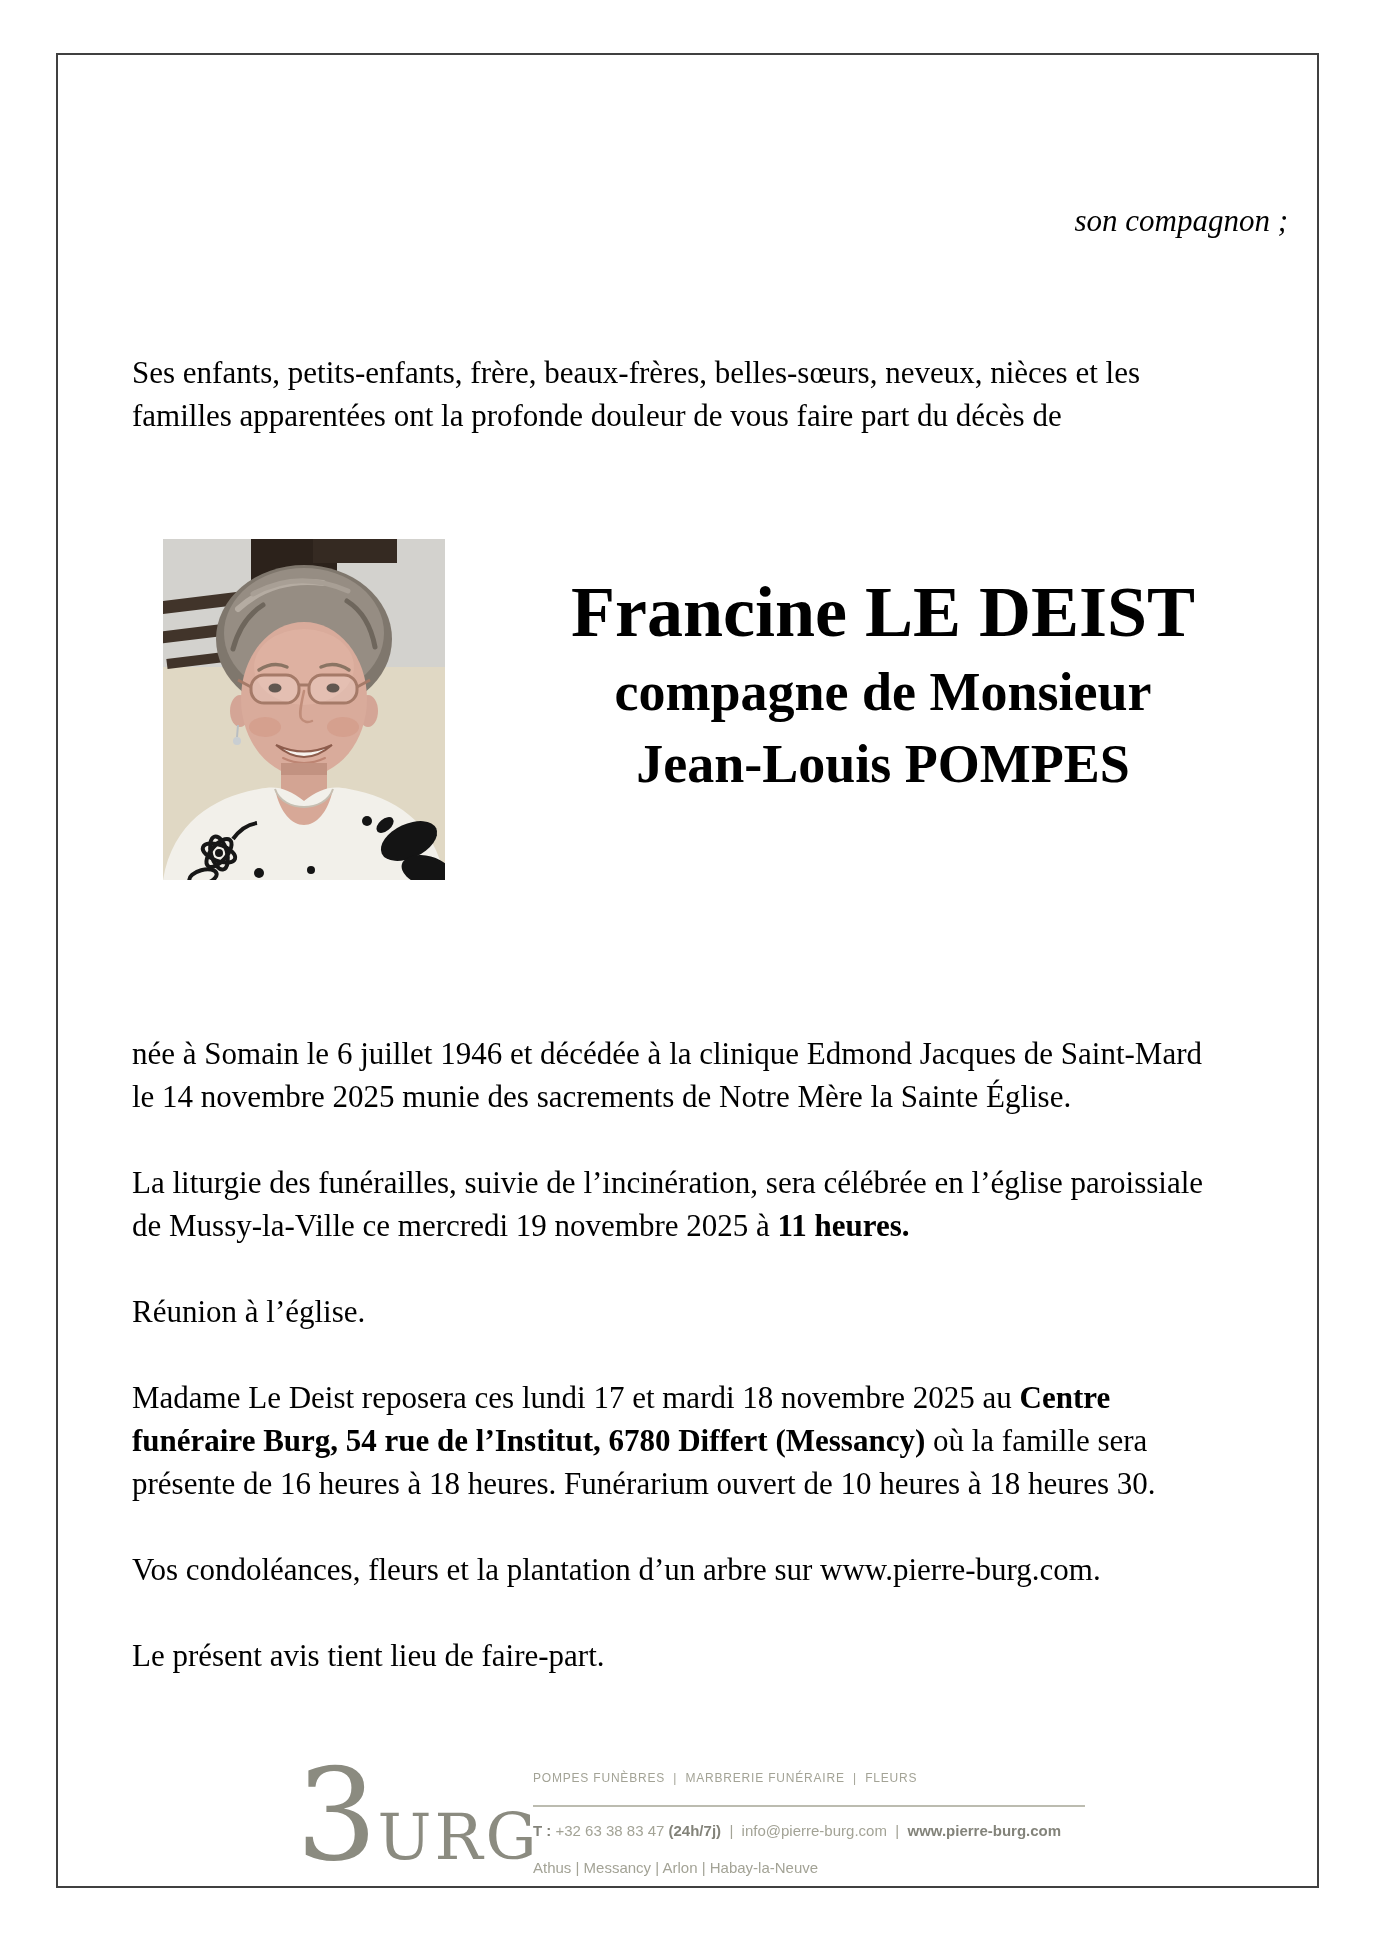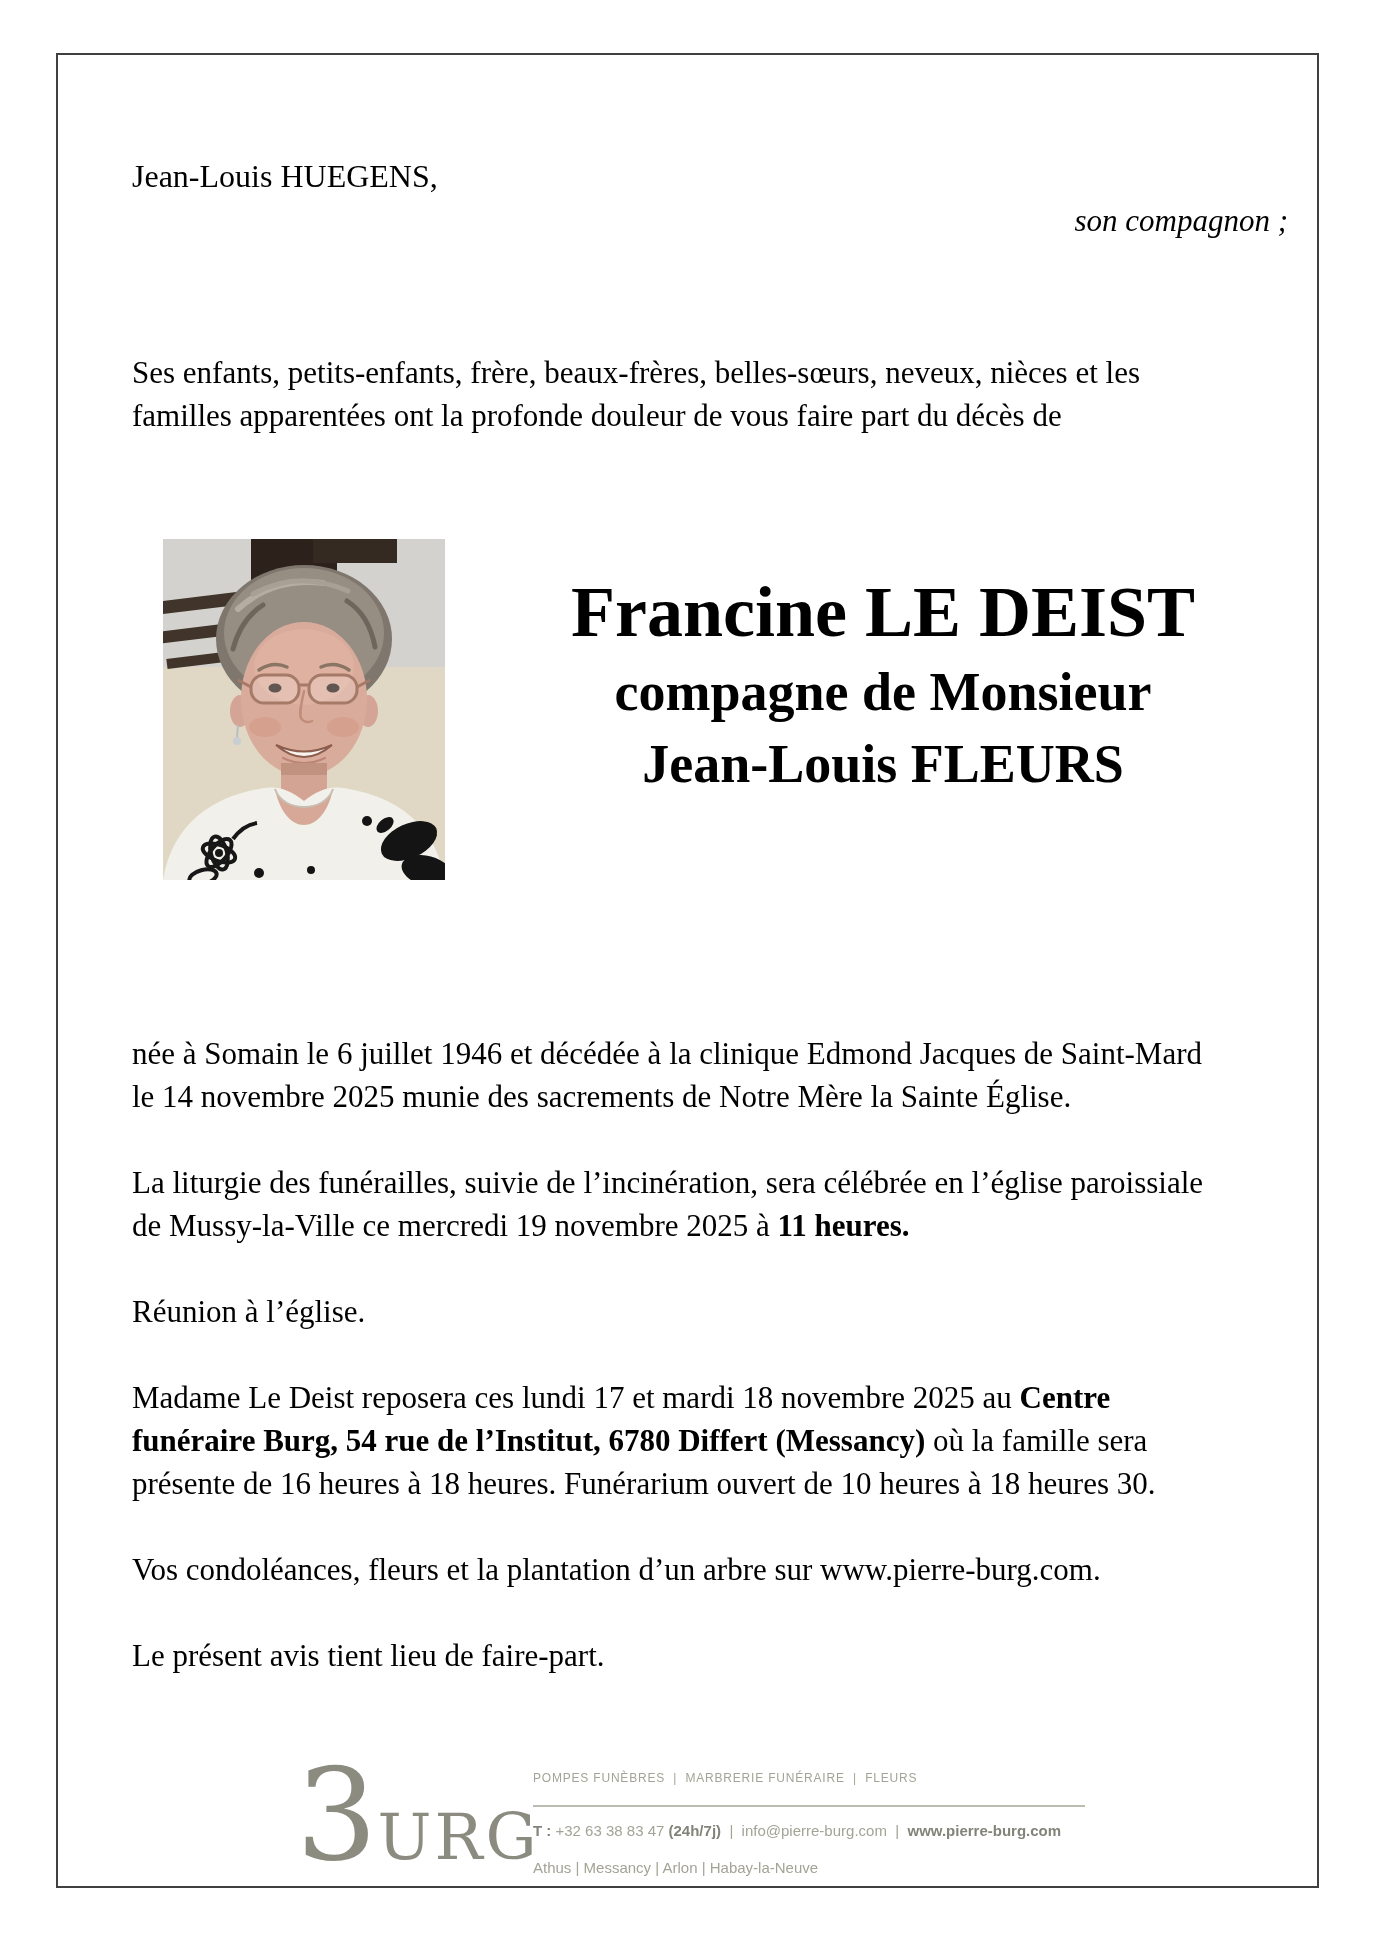--- a/index.html
+++ b/index.html
@@ -89,21 +89,20 @@
     color:var(--footer-light);white-space:pre;
   }
 </style>
 </head>
 <body>
 
 <div class="page">
 
   <div class="border-frame"></div>
 
-  <div class="opening-name">Jean-Louis HUEGENS,</div>
 
   <div class="relation-line">son compagnon ;</div>
 
   <div class="intro-paragraph">Ses enfants, petits-enfants, frère, beaux-frères, belles-sœurs, neveux, nièces et les
 familles apparentées ont la profonde douleur de vous faire part du décès de</div>
 
   <div class="portrait-photo">
     <svg viewBox="0 0 282 341" preserveAspectRatio="none">
 
       <rect x="0" y="0" width="282" height="341" fill="#d5d1c6"></rect>
@@ -187,21 +186,21 @@
           <circle cx="96" cy="334" r="5"></circle>
           <circle cx="148" cy="331" r="4"></circle>
         </g>
       </g>
     </svg>
   </div>
 
   <div class="title-block">
     <div class="title-name">Francine LE DEIST</div>
     <div class="title-sub1">compagne de Monsieur</div>
-    <div class="title-sub2">Jean-Louis FLEURS</div>
+    <div class="title-sub2">Jean-Louis POMPES</div>
   </div>
 
   <div class="body-paragraphs">
       <p><span>née à Somain le 6 juillet 1946 et décédée à la clinique Edmond Jacques de Saint-Mard
 le 14 novembre 2025 munie des sacrements de Notre Mère la Sainte Église.</span></p>
       <p><span>La liturgie des funérailles, suivie de l’incinération, sera célébrée en l’église paroissiale
 de Mussy-la-Ville ce mercredi 19 novembre 2025 à </span><span class="b">11 heures.</span></p>
       <p><span>Réunion à l’église.</span></p>
       <p><span>Madame Le Deist reposera ces lundi 17 et mardi 18 novembre 2025 au </span><span class="b">Centre
 funéraire Burg, 54 rue de l’Institut, 6780 Differt (Messancy)</span><span> où la famille sera

